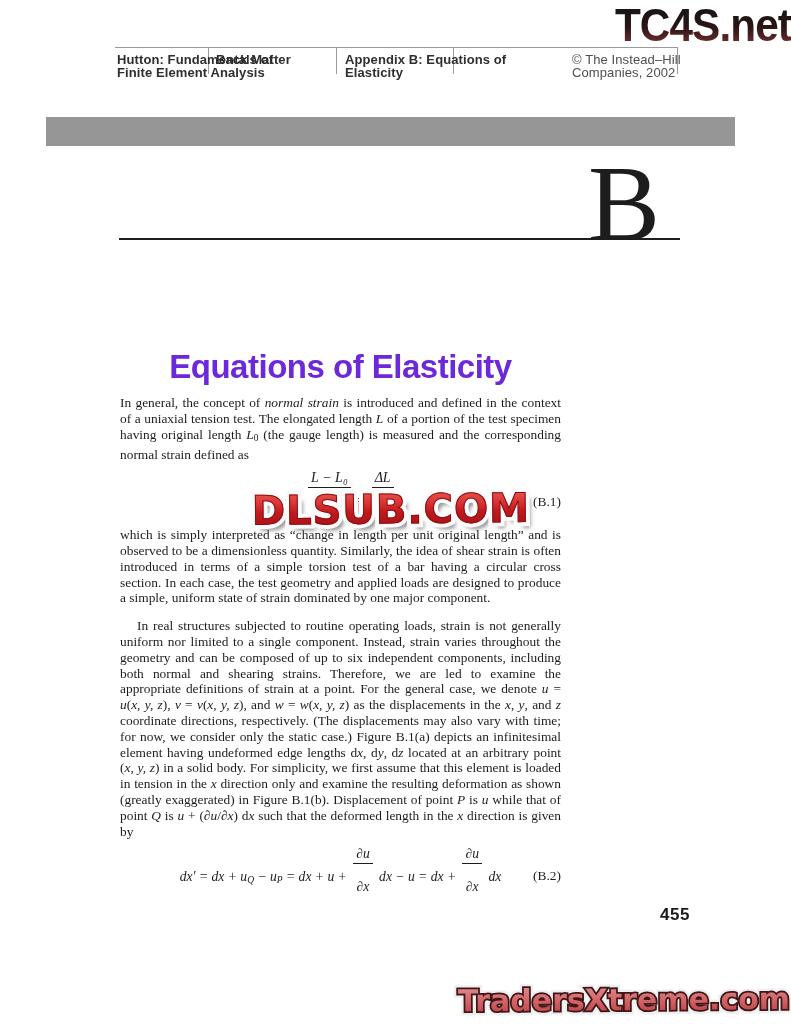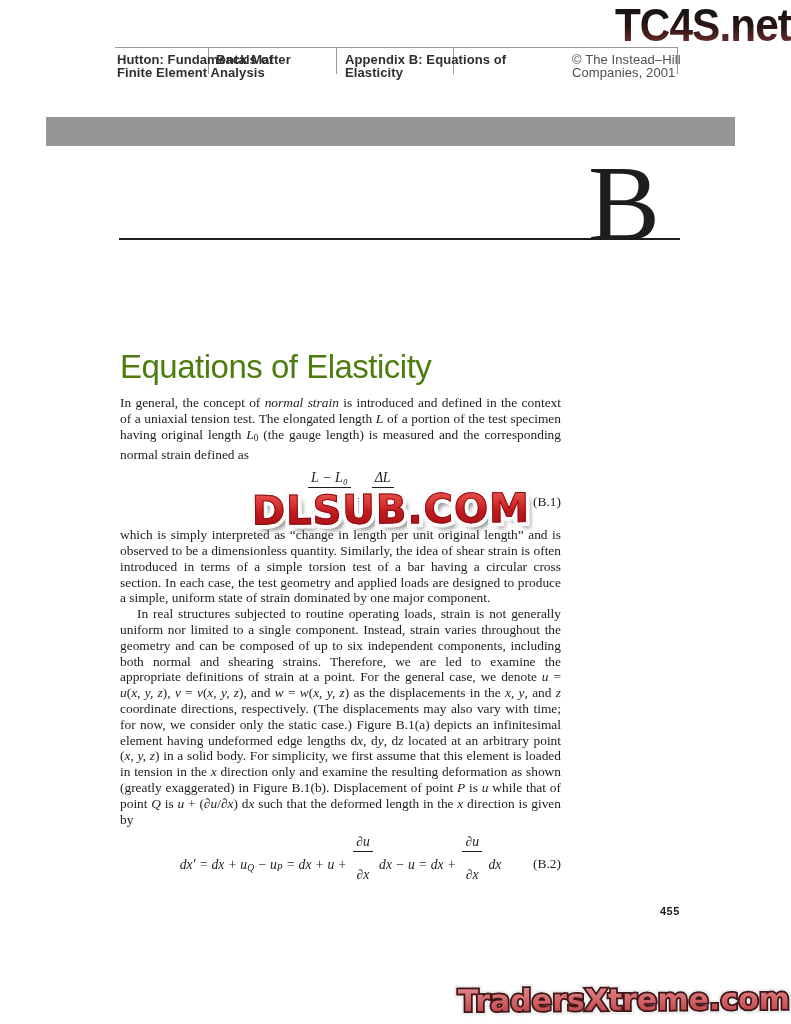--- a/index.html
+++ b/index.html
@@ -45,34 +45,34 @@
   }
   .appendix-letter {
     position:absolute; left:588px; top:150px;
     font-family:"Liberation Serif", serif; font-size:108px; line-height:1;
     color:#1d1d1d;
   }
 
   
   .column { position:absolute; left:120px; top:349px; width:441px; }
   .title {
-    font-family:"Liberation Sans", sans-serif; font-weight:normal;
-    font-size:33px; letter-spacing:-0.5px; color:#4d7c0f; line-height:1.1;
+    font-family:"Liberation Sans", sans-serif; font-weight:bold;
+    font-size:33px; letter-spacing:-0.5px; color:#6d28d9; line-height:1.1;text-align:center;
   }
   .b1head {
     margin-top:30px; font-family:"Liberation Sans", sans-serif; font-weight:bold;
     font-size:17.5px; color:#161616; letter-spacing:-0.2px;
   }
   .b1head .secnum { margin-right:10px; }
   .para {
     margin-top:10px; font-size:13.4px; line-height:15.8px;
     text-align:justify; color:#1c1c1c;
   }
   .para.p2 { margin-top:3px; }
-  .para.p3 { margin-top:0; text-indent:17px; }
+  .para.p3 { margin-top:12px; text-indent:17px; }
   .it { font-style:italic; }
   .sb { font-size:70%; vertical-align:-0.25em; }
 
   
   .eqrow { position:relative; text-align:center; font-size:14px; padding:7px 0 6px 0; }
   .eqrow .eqbody { display:inline-block; }
   .eqlabel { position:absolute; right:0px; bottom:14px; font-size:13.4px; font-style:normal; }
   .frac { display:inline-block; vertical-align:-0.70em; text-align:center; margin:0 3px; }
   .fnum { display:block; line-height:1.12; padding:0 3px 1px 3px; border-bottom:1px solid #1c1c1c; }
   .fden { display:block; line-height:1.12; padding-top:15px; }
@@ -94,21 +94,21 @@
   .dlsub-front {
     background:linear-gradient(#ef6a5f 0%, #d93434 38%, #c01a1e 55%, #9c0e13 100%);
     -webkit-background-clip:text; background-clip:text; color:transparent;
     -webkit-text-stroke:1px #8c0d11;
   }
 
   
   .pagenum {
     position:absolute; left:660px; top:905px;
     font-family:"Liberation Sans", sans-serif; font-weight:bold;
-    font-size:11px; letter-spacing:0.5px; color:#1a1a1a;
+    font-size:17px; letter-spacing:0.5px; color:#1a1a1a;
   }
 
   
   .traders {
     position:absolute; right:1px; top:982px; height:40px;
     font-family:"DejaVu Sans", sans-serif; font-weight:bold;
     font-size:30px; letter-spacing:0px; line-height:34px; white-space:nowrap;
     transform:rotate(-0.4deg);
   }
   .traders span { position:absolute; right:0; top:0; }
@@ -138,21 +138,21 @@
   </div>
   <div class="hdr-cell hdr-part">
     <div>Back Matter</div>
   </div>
   <div class="hdr-cell hdr-chap">
     <div>Appendix B: Equations of</div>
     <div>Elasticity</div>
   </div>
   <div class="hdr-cell hdr-copy">
     <div>© The Instead–Hill</div>
-    <div>Companies, 2001</div>
+    <div>Companies, 2002</div>
   </div>
 
   <div class="grey-bar"></div>
 
   <div class="appendix-rule"></div>
   <div class="appendix-letter">B</div>
 
   <div class="column">
     <div class="title">Equations of Elasticity</div>
 

